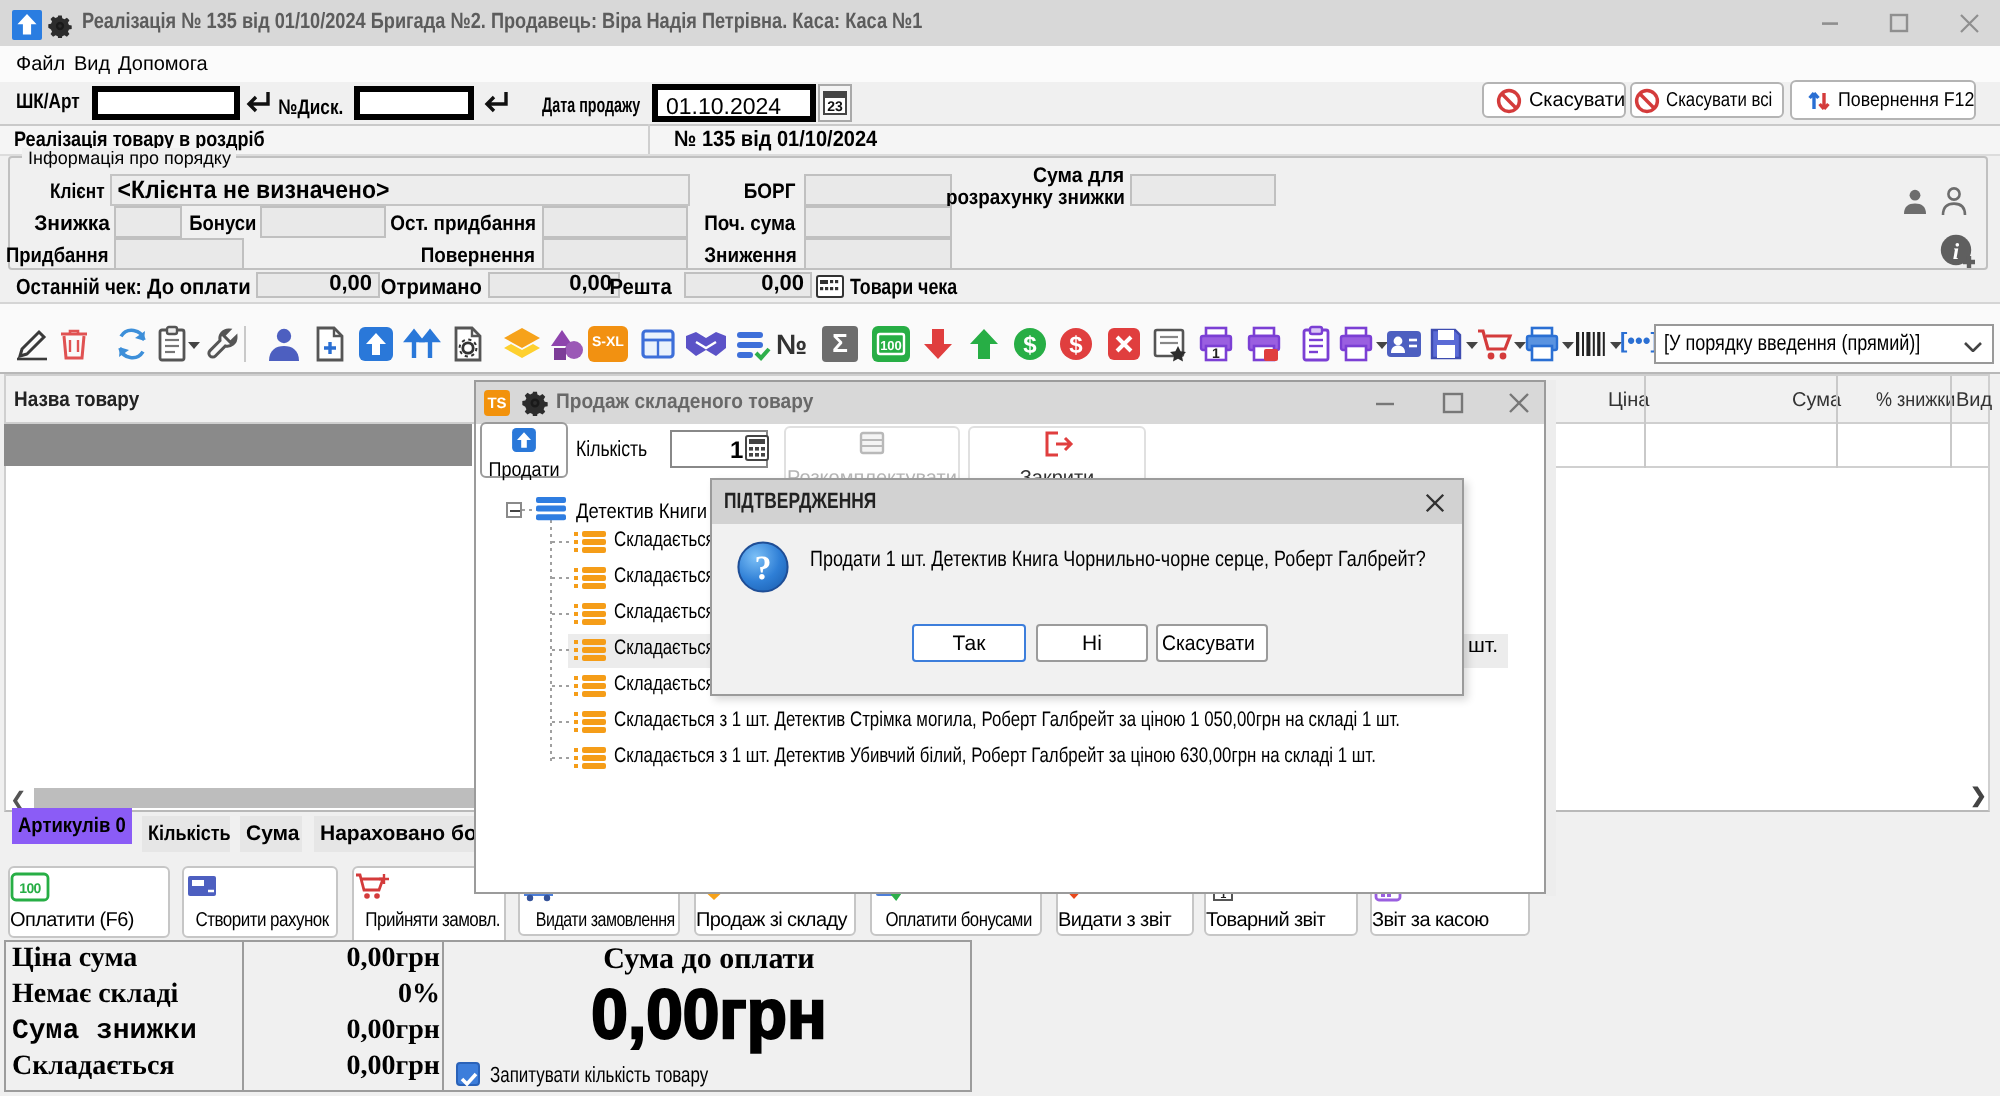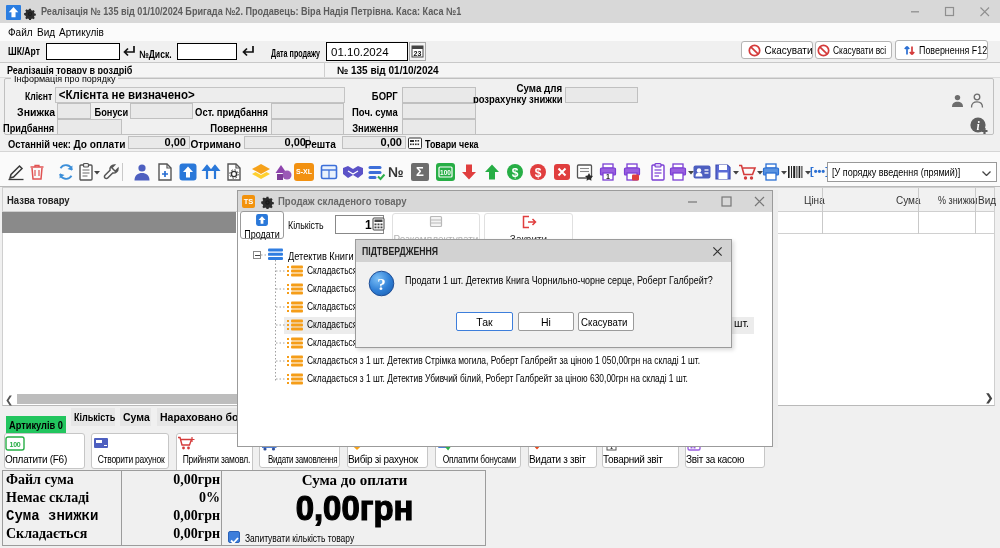--- a/index.html
+++ b/index.html
@@ -1,19 +1,19 @@
 <!DOCTYPE html>
 <html><head><meta charset="utf-8">
 <style>
 *{margin:0;padding:0;box-sizing:border-box}
 html,body{width:1000px;height:548px}
 body{position:relative;font-family:"Liberation Sans",sans-serif;background:#f0f0f0;overflow:hidden;color:#000}
 .abs{position:absolute}
 .b{font-weight:bold}
-.inp{position:absolute;background:#fff;border:1px solid #000000}
+.inp{position:absolute;background:#fff;border:3px solid #000000}
 .sunk{position:absolute;background:#e9e9e9;border:1px solid #c0c0c0;font-weight:bold;font-size:12px;text-align:right;padding-right:3px;line-height:12px}
 .btn{position:absolute;background:#fff;border:1px solid #b4b4b4;border-radius:3px;font-size:11px;display:flex;align-items:center;justify-content:center}
 .lbl{position:absolute;font-weight:bold;font-size:11.5px;white-space:nowrap}
 .tico{position:absolute;top:162px;width:20px;height:20px}
 .bigbtn{position:absolute;background:#fff;border:1px solid #c6c6c6;border-radius:3px;text-align:left;font-size:10px;letter-spacing:-0.3px;white-space:nowrap;overflow:hidden}
 .trow{position:absolute;left:69px;font-size:10.5px;white-space:nowrap;width:450px;transform:scaleX(.802);transform-origin:0 0}
 .rlb{position:absolute;font-weight:bold;font-size:10.5px;white-space:nowrap;transform-origin:100% 50%}
 .nb{display:inline-block;transform-origin:0 50%;white-space:nowrap}
 </style></head>
 <body>
@@ -33,21 +33,21 @@
 <div class="abs b" style="left:41px;top:5px;font-size:11px;color:#5c5c5c;transform:scaleX(.826);transform-origin:0 0;white-space:nowrap">Реалізація № 135 від 01/10/2024 Бригада №2. Продавець: Віра Надія Петрівна. Каса: Каса №1</div>
 <svg class="abs" style="left:905px;top:5px" width="90" height="14" viewBox="0 0 90 14">
  <line x1="6" y1="6.8" x2="14" y2="6.8" stroke="#8f8f8f" stroke-width="1.3"></line>
  <rect x="40.5" y="2.5" width="8" height="8" fill="none" stroke="#8f8f8f" stroke-width="1.2"></rect>
  <path d="M75.5 2.5 L84 11 M84 2.5 L75.5 11" stroke="#8f8f8f" stroke-width="1.1"></path>
 </svg>
 
 <div class="abs" style="left:0;top:23px;width:1000px;height:18px;background:#fbfbfb"></div>
 <div class="abs" style="left:8px;top:27px;font-size:10px">Файл</div>
 <div class="abs" style="left:37px;top:27px;font-size:10px">Вид</div>
-<div class="abs" style="left:59px;top:27px;font-size:10px">Артикулів</div>
+<div class="abs" style="left:59px;top:27px;font-size:10px">Допомога</div>
 
 <div class="abs" style="left:0;top:41px;width:1000px;height:21px;background:#f0f0f0"></div>
 <div class="rlb" style="right:960px;top:45px;transform:scaleX(.82)">ШК/Арт</div>
 <div class="inp" style="left:46px;top:43px;width:74px;height:17px"></div>
 <svg class="abs" style="left:122px;top:45px" width="14" height="13" viewBox="0 0 14 13">
     <path d="M12 1 V7 H3 M6 3.5 L2.5 7 L6 10.5" fill="none" stroke="#111" stroke-width="1.7"></path>
   </svg>
 <div class="rlb" style="right:828px;top:48px;transform:scaleX(.82)">№Диск.</div>
 <div class="inp" style="left:177px;top:43px;width:60px;height:17px"></div>
 <svg class="abs" style="left:241px;top:45px" width="14" height="13" viewBox="0 0 14 13">
@@ -377,21 +377,21 @@
 
 <div class="abs" style="left:777px;top:212px;width:218px;height:22px;border-bottom:1px solid #d0d0d0"></div>
 <div class="abs" style="left:822px;top:188px;width:1px;height:46px;background:#c9c9c9"></div>
 <div class="abs" style="left:918px;top:188px;width:1px;height:46px;background:#c9c9c9"></div>
 <div class="abs" style="left:975px;top:188px;width:1px;height:46px;background:#c9c9c9"></div>
 
 <div class="abs" style="left:5px;top:394px;font-size:10px;color:#555">❮</div>
 <div class="abs" style="left:17px;top:394px;width:750px;height:10px;background:#bdbdbd"></div>
 <div class="abs" style="left:985px;top:392px;font-size:10px;color:#444;font-weight:bold">❯</div>
 
-<div class="abs b" style="left:6px;top:416px;width:60px;height:18px;background:#22c55e;font-size:10.5px;line-height:18px;padding-left:3px;white-space:nowrap;overflow:hidden"><span class="nb" style="transform:scaleX(.88)">Артикулів 0</span></div>
+<div class="abs b" style="left:6px;top:404px;width:60px;height:18px;background:#8b5cf6;font-size:10.5px;line-height:18px;padding-left:3px;white-space:nowrap;overflow:hidden"><span class="nb" style="transform:scaleX(.88)">Артикулів 0</span></div>
 <div class="abs b" style="left:71px;top:408px;width:44px;height:18px;background:#e6e6e6;font-size:10.5px;line-height:18px;padding-left:3px;white-space:nowrap;overflow:hidden"><span class="nb" style="transform:scaleX(.86)">Кількість</span></div>
 <div class="abs b" style="left:120px;top:408px;width:31px;height:18px;background:#e6e6e6;font-size:10.5px;line-height:18px;padding-left:3px;white-space:nowrap;overflow:hidden">Сума</div>
 <div class="abs b" style="left:157px;top:408px;width:110px;height:18px;background:#e6e6e6;font-size:10.5px;line-height:18px;padding-left:3px;white-space:nowrap;overflow:hidden">Нараховано бонусів</div>
 
 <div class="bigbtn" style="left:4px;top:433px;width:81px;height:36px">
  <svg width="20" height="15" viewBox="0 0 20 15" style="margin-top:2px">
       <rect x="1" y="1" width="18" height="13" rx="2" fill="none" stroke="#27ae45" stroke-width="1.4"></rect>
       <text x="10" y="10.5" font-size="7" font-weight="bold" fill="#27ae45" text-anchor="middle">100</text>
     </svg>
  <div style="margin-top:1px">Оплатити (F6)</div></div>
@@ -416,21 +416,21 @@
       <path d="M11 6 H15 L16.5 9 V12 H11 Z" fill="#4d7fd9"></path>
       <circle cx="5" cy="13" r="1.6" fill="#35539a"></circle>
       <circle cx="13.5" cy="13" r="1.6" fill="#35539a"></circle>
     </svg>
  <div style="margin-top:1px;transform:scaleX(.8);transform-origin:50% 0">Видати замовлення</div></div>
 <div class="bigbtn" style="left:347px;top:433px;width:81px;height:35px">
  <svg width="18" height="15" viewBox="0 0 18 15" style="margin-top:2px">
       <path d="M9 1 L16 7.5 L9 14 L2 7.5 Z" fill="#f6a21a"></path>
       <path d="M9 4.5 L12.5 7.5 L9 10.5 L5.5 7.5 Z" fill="#fff"></path>
     </svg>
- <div style="margin-top:1px">Вибір зі рахунок</div></div>
+ <div style="margin-top:1px">Продаж зі складу</div></div>
 <div class="bigbtn" style="left:435px;top:433px;width:86px;height:35px">
  <svg width="18" height="15" viewBox="0 0 18 15" style="margin-top:2px">
       <rect x="2" y="3" width="10" height="9" rx="1" fill="#4d7fd9"></rect>
       <path d="M9 9 L12 12.5 L17 5.5" stroke="#2eaf4b" stroke-width="2.4" fill="none"></path>
     </svg>
  <div style="margin-top:1px;transform:scaleX(.84);transform-origin:50% 0">Оплатити бонусами</div></div>
 <div class="bigbtn" style="left:528px;top:433px;width:69px;height:35px">
  <svg width="16" height="15" viewBox="0 0 16 15" style="margin-top:2px">
       <path d="M5 1.5 H11 V7 H14 L8 13.5 L2 7 H5 Z" fill="#e8491d"></path>
     </svg>
@@ -453,21 +453,21 @@
         <rect x="10.5" y="8" width="1.5" height="2"></rect>
         <rect x="4.5" y="11" width="2" height="1.5"></rect>
         <rect x="7.5" y="11" width="2" height="1.5"></rect>
       </g>
     </svg>
  <div style="margin-top:1px">Звіт за касою</div></div>
 
 <div class="abs" style="left:2px;top:470px;width:484px;height:76px;background:#f0f0f0;border:1px solid #9c9c9c"></div>
 <div class="abs" style="left:121px;top:470px;width:1px;height:76px;background:#9c9c9c"></div>
 <div class="abs" style="left:221px;top:470px;width:1px;height:76px;background:#9c9c9c"></div>
-<div class="abs b" style="left:6px;top:472px;font-family:'Liberation Serif',serif;font-size:14px;white-space:nowrap">Файл сума</div>
+<div class="abs b" style="left:6px;top:472px;font-family:'Liberation Serif',serif;font-size:14px;white-space:nowrap">Ціна сума</div>
 <div class="abs b" style="left:6px;top:490px;font-family:'Liberation Serif',serif;font-size:14px;white-space:nowrap">Немає складі</div>
 <div class="abs b" style="left:6px;top:508px;font-family:Liberation Mono, monospace;font-size:14px;white-space:nowrap">Сума знижки</div>
 <div class="abs b" style="left:6px;top:526px;font-family:'Liberation Serif',serif;font-size:14px;white-space:nowrap">Складається</div>
 <div class="abs b" style="left:126px;top:472px;width:94px;text-align:right;font-family:'Liberation Serif',serif;font-size:14px">0,00грн</div>
 <div class="abs b" style="left:126px;top:490px;width:94px;text-align:right;font-family:'Liberation Serif',serif;font-size:14px">0%</div>
 <div class="abs b" style="left:126px;top:508px;width:94px;text-align:right;font-family:'Liberation Serif',serif;font-size:14px">0,00грн</div>
 <div class="abs b" style="left:126px;top:526px;width:94px;text-align:right;font-family:'Liberation Serif',serif;font-size:14px">0,00грн</div>
 <div class="abs b" style="left:223px;top:472px;width:263px;text-align:center;font-family:'Liberation Serif',serif;font-size:15px">Сума до оплати</div>
 <div class="abs b" style="left:223px;top:488px;width:263px;text-align:center;font-size:35px;transform:scaleX(.94);transform-origin:50% 0;-webkit-text-stroke:1.2px #000">0,00грн</div>
 <div class="abs" style="left:228px;top:531px;width:12px;height:12px;background:#3d7edb;border:1px solid #2a62b8;border-radius:2px">

